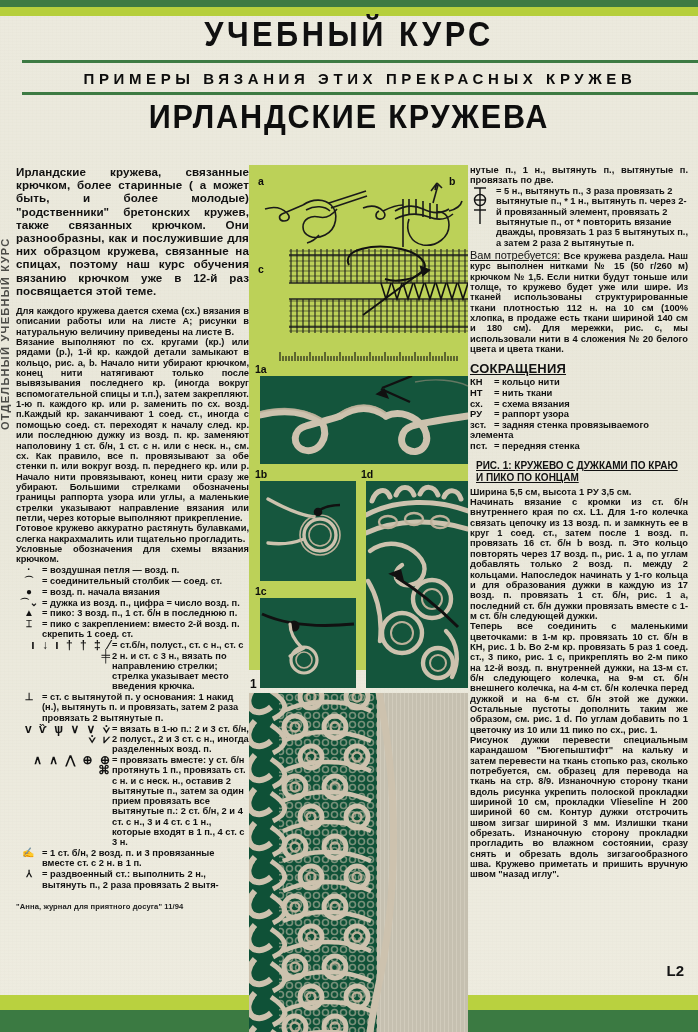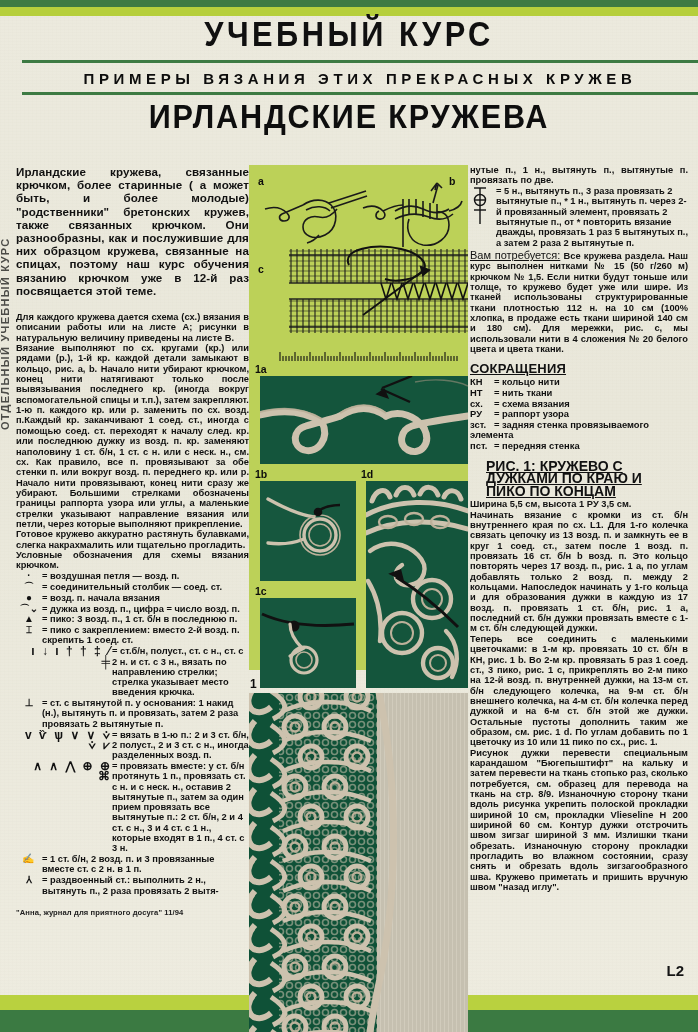--- a/index.html
+++ b/index.html
@@ -44,40 +44,40 @@
     transform:rotate(-90deg);transform-origin:left top;
     font-size:11px;font-weight:bold;letter-spacing:1.3px;color:#4b4b47;
     white-space:nowrap;}
 
   
   .col{position:absolute;top:165px;color:#111;}
   .col-left{left:16px;width:233px;}
   .col-right{left:470px;width:218px;}
 
   .lead{font-size:11.6px;line-height:13.2px;font-weight:bold;text-align:justify;
-    margin:0 0 15px 0;letter-spacing:.1px;}
+    margin:0 0 9px 0;letter-spacing:.1px;}
   .body p{font-size:9.3px;line-height:10.35px;text-align:justify;margin:0;
     letter-spacing:0px;font-weight:bold;}
 
   
   .legend{margin-top:0;}
   .legend .row{display:flex;align-items:flex-start;font-size:9.3px;line-height:10.3px;
     font-weight:bold;margin-top:.5px;}
   .legend .sym{width:26px;flex:0 0 26px;text-align:center;font-size:10px;color:#111;
     line-height:10.3px;}
   .legend .sym.wide{width:96px;flex:0 0 96px;text-align:right;letter-spacing:2px;font-size:12px;}
   .legend .txt{flex:1;}
 
   .credit{font-size:7.6px;font-weight:bold;color:#222;margin-top:12px;letter-spacing:.1px;}
 
   
   .h-need{font-size:11px;font-weight:normal;text-decoration:underline;}
   .h-sect{font-size:13px;font-weight:bold;text-decoration:underline;margin:7px 0 1px;
     letter-spacing:.2px;}
-  .h-fig{font-size:14px;font-weight:bold;text-decoration:underline;margin:8px 16px 2px;
+  .h-fig{font-size:10px;font-weight:bold;text-decoration:underline;margin:8px 6px 2px;
     line-height:12.6px;}
   .abbr{font-size:9.4px;line-height:10.6px;font-weight:bold;}
   .abbr .k{display:inline-block;min-width:24px;}
 
   
   .center{position:absolute;left:249px;top:165px;width:219px;height:840px;}
   .art-green{position:absolute;left:0;top:0;width:219px;height:505px;background:#bcd158;}
 
   .dg{position:absolute;}
   .lbl{position:absolute;font-weight:bold;font-size:10.5px;color:#0c0c0c;}

